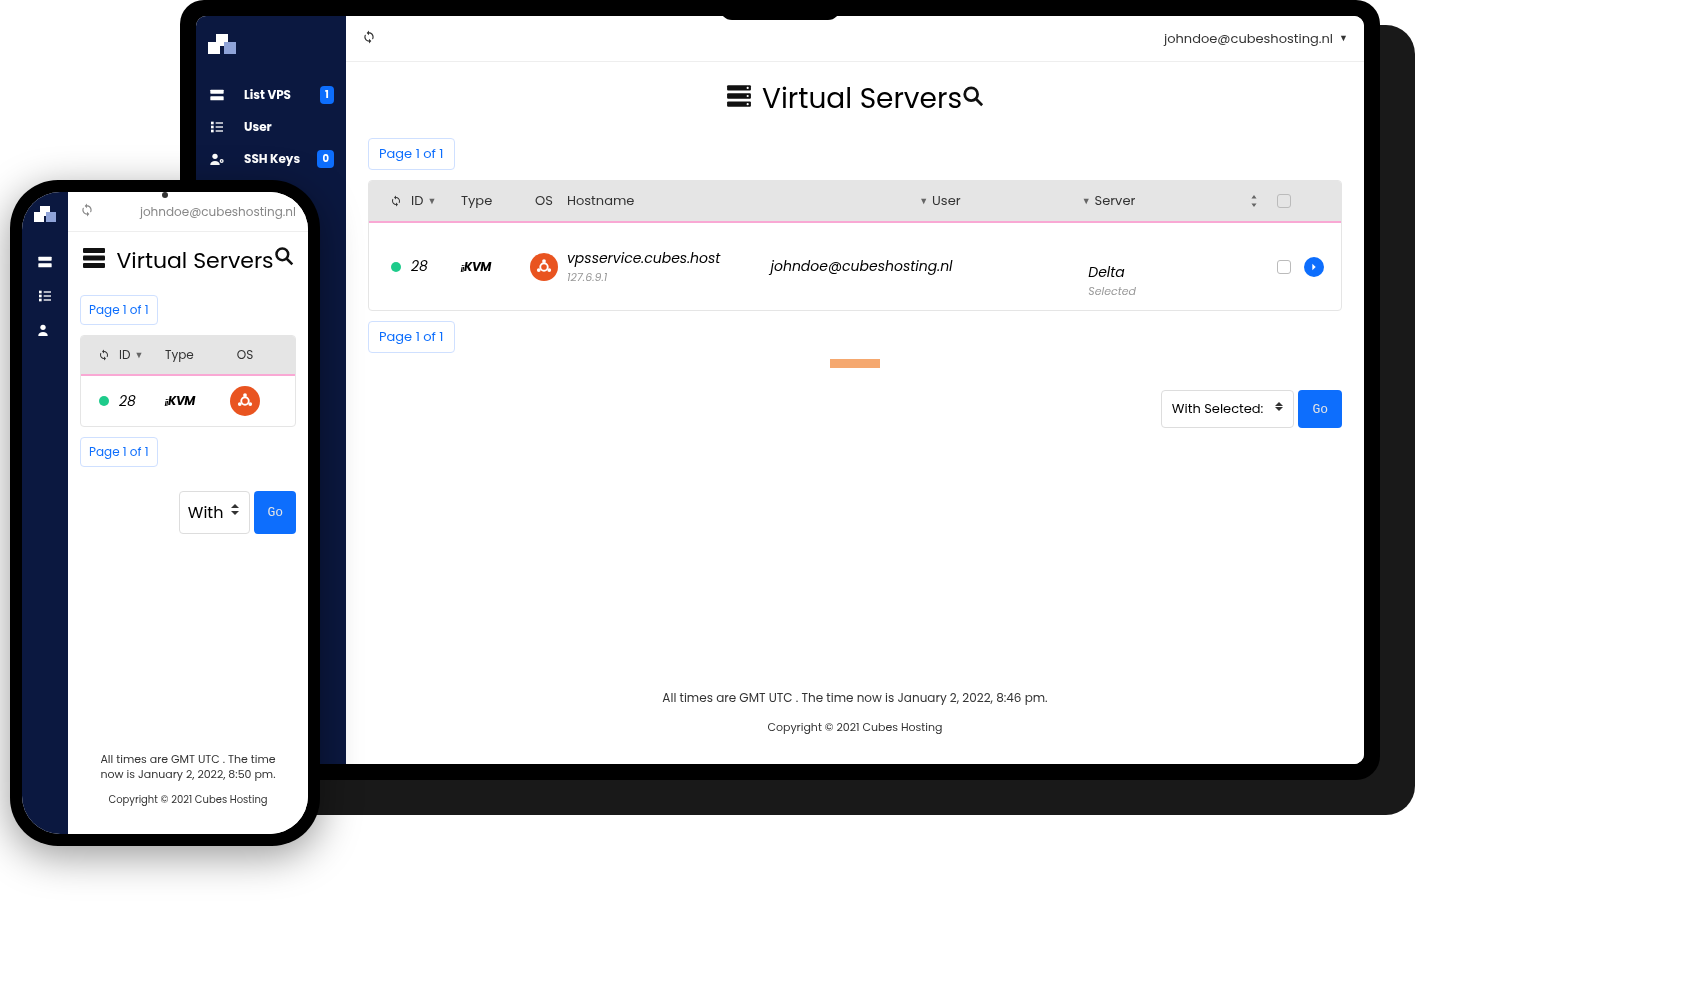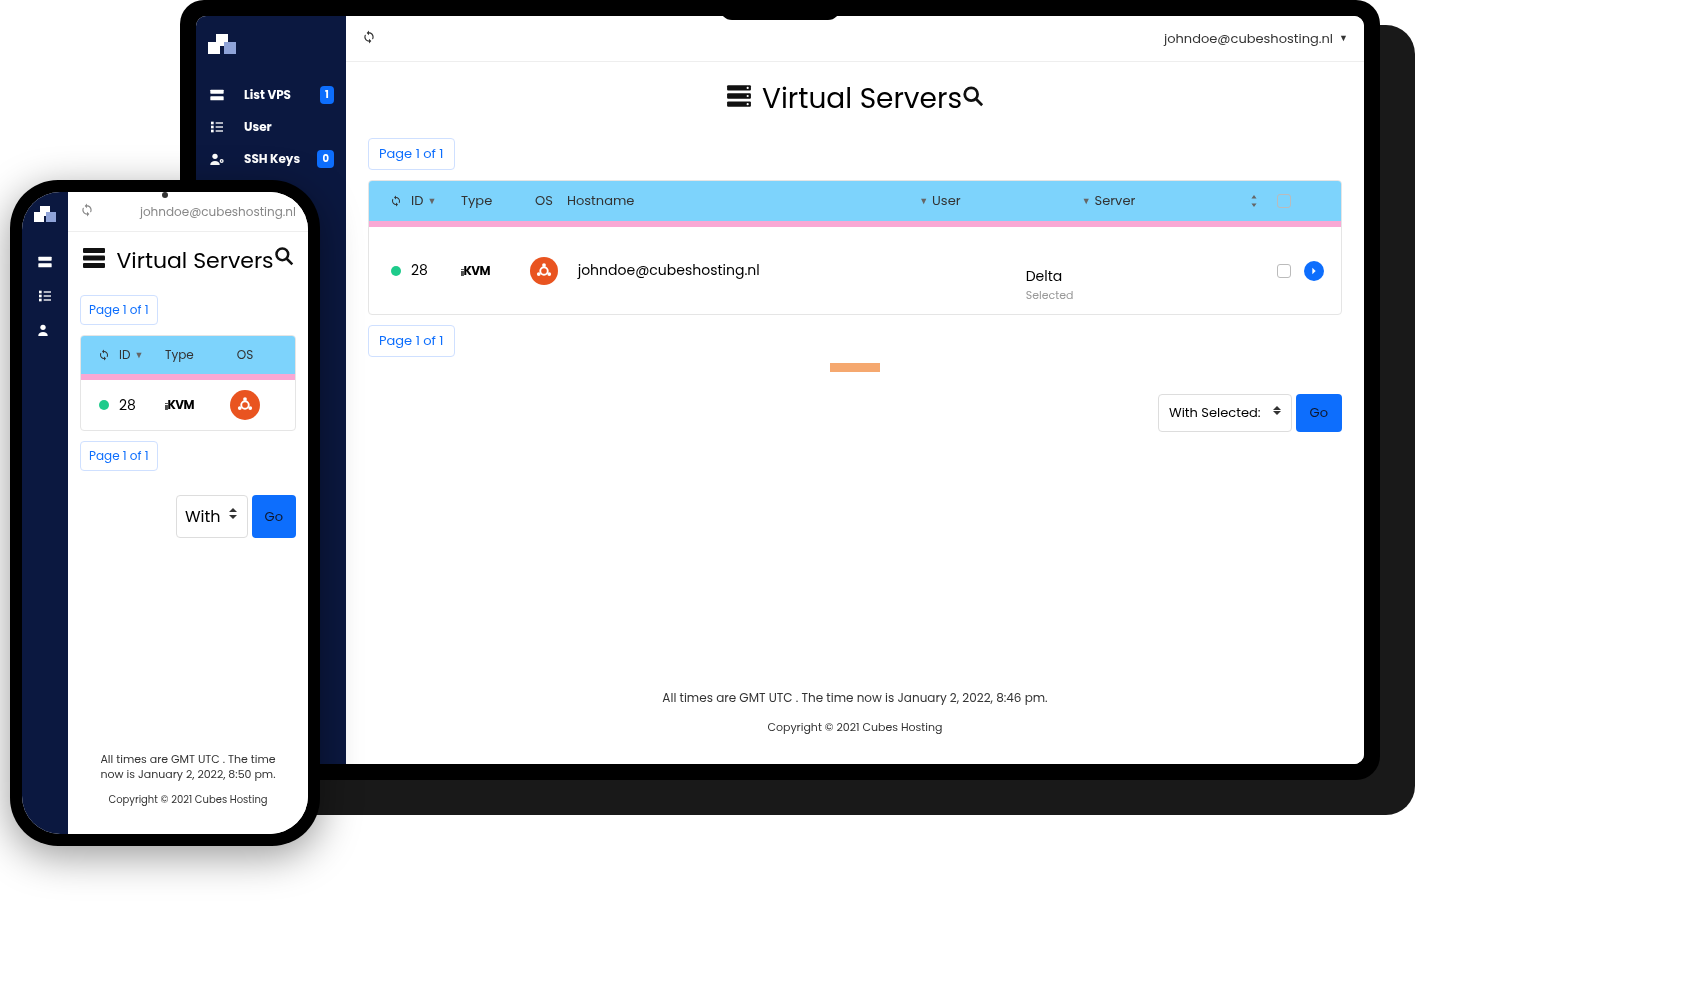--- a/index.html
+++ b/index.html
@@ -93,22 +93,22 @@
       color: #0d6efd;
       font-size: 13px;
       padding: 5px 10px;
       border-radius: 4px;
       margin-bottom: 10px;
       cursor: pointer;
     }
 
     .table { border: 1px solid #e5e5e5; border-radius: 4px; overflow: hidden; }
     .thead, .trow { display: flex; align-items: center; }
-    .thead { background: #7dd3fc; font-size: 13px; color: #333; padding: 10px 12px; font-weight: 400; text-align: right; }
-    .trow { padding: 10px 12px; border-top: 6px solid #f9a8d4; font-size: 14px; }
+    .thead { background: #e5e5e5; font-size: 13px; color: #333; padding: 10px 12px; font-weight: 400; text-align: right; }
+    .trow { padding: 10px 12px; border-top: 2px solid #f9a8d4; font-size: 14px; font-style: italic; }
     .col-status { width: 30px; display:flex; justify-content:center; }
     .col-id { width: 50px; }
     .col-type { width: 60px; }
     .col-os { width: 46px; display:flex; justify-content:center; }
     .col-hostname { flex: 1.3; }
     .col-user { flex: 1.2; }
     .col-server { flex: 1; }
     .col-check { width: 30px; display:flex; justify-content:center; }
     .col-action { width: 30px; display:flex; justify-content:center; }
     .th { display: flex; align-items: center; gap: 4px; position: relative; }
@@ -147,23 +147,24 @@
       content: ''; position: absolute; right: 10px; top: 50%; transform: translateY(-50%);
       border-left: 4px solid transparent; border-right: 4px solid transparent;
       border-top: 4px solid #333;
     }
     .select::before {
       content: ''; position: absolute; right: 10px; top: 35%; transform: translateY(-50%);
       border-left: 4px solid transparent; border-right: 4px solid transparent;
       border-bottom: 4px solid #333;
     }
     .go-btn {
-      background: #0d6efd; color: #0f172a; border: none;
+      background: #0d6efd; color: #e5e5e5; border: none;
       padding: 8px 14px; border-radius: 4px; font-size: 13px;
       cursor: pointer;
+      font-family: Liberation Mono, monospace;
     }
 
     .footer { text-align: center; padding: 12px; font-size: 12px; color: #333; margin-top: auto; border-top: 0px; }
     .footer .copyright { font-size: 11px; margin-top: 12px; }
 
     
     .phone {
       position: absolute;
       left: 10px;
       top: 180px;
@@ -369,20 +370,24 @@
             <div class="col-os">
               <div class="os-ubuntu">
                 <svg viewBox="0 0 24 24">
                     <circle cx="12" cy="12" r="5" fill="none" stroke="#fff" stroke-width="2.5"></circle>
                     <circle cx="12" cy="4" r="2.5"></circle>
                     <circle cx="5" cy="16" r="2.5"></circle>
                     <circle cx="19" cy="16" r="2.5"></circle>
                   </svg>
               </div>
             </div>
+            <div class="col-hostname">
+              <div class="hostname-main">vpsservice.cubes.host</div>
+              <div class="hostname-sub">127.6.9.1</div>
+            </div>
             <div class="col-user" style="flex:0.05"></div>
             <div class="col-user">johndoe@cubeshosting.nl</div>
             <div class="col-server" style="flex:0.9"></div>
             <div class="col-server">
               <div class="server-main">Delta</div>
               <div class="server-sub">Selected</div>
             </div>
             <div class="col-check"></div>
             <div class="col-check">
                 <div class="checkbox"></div>

